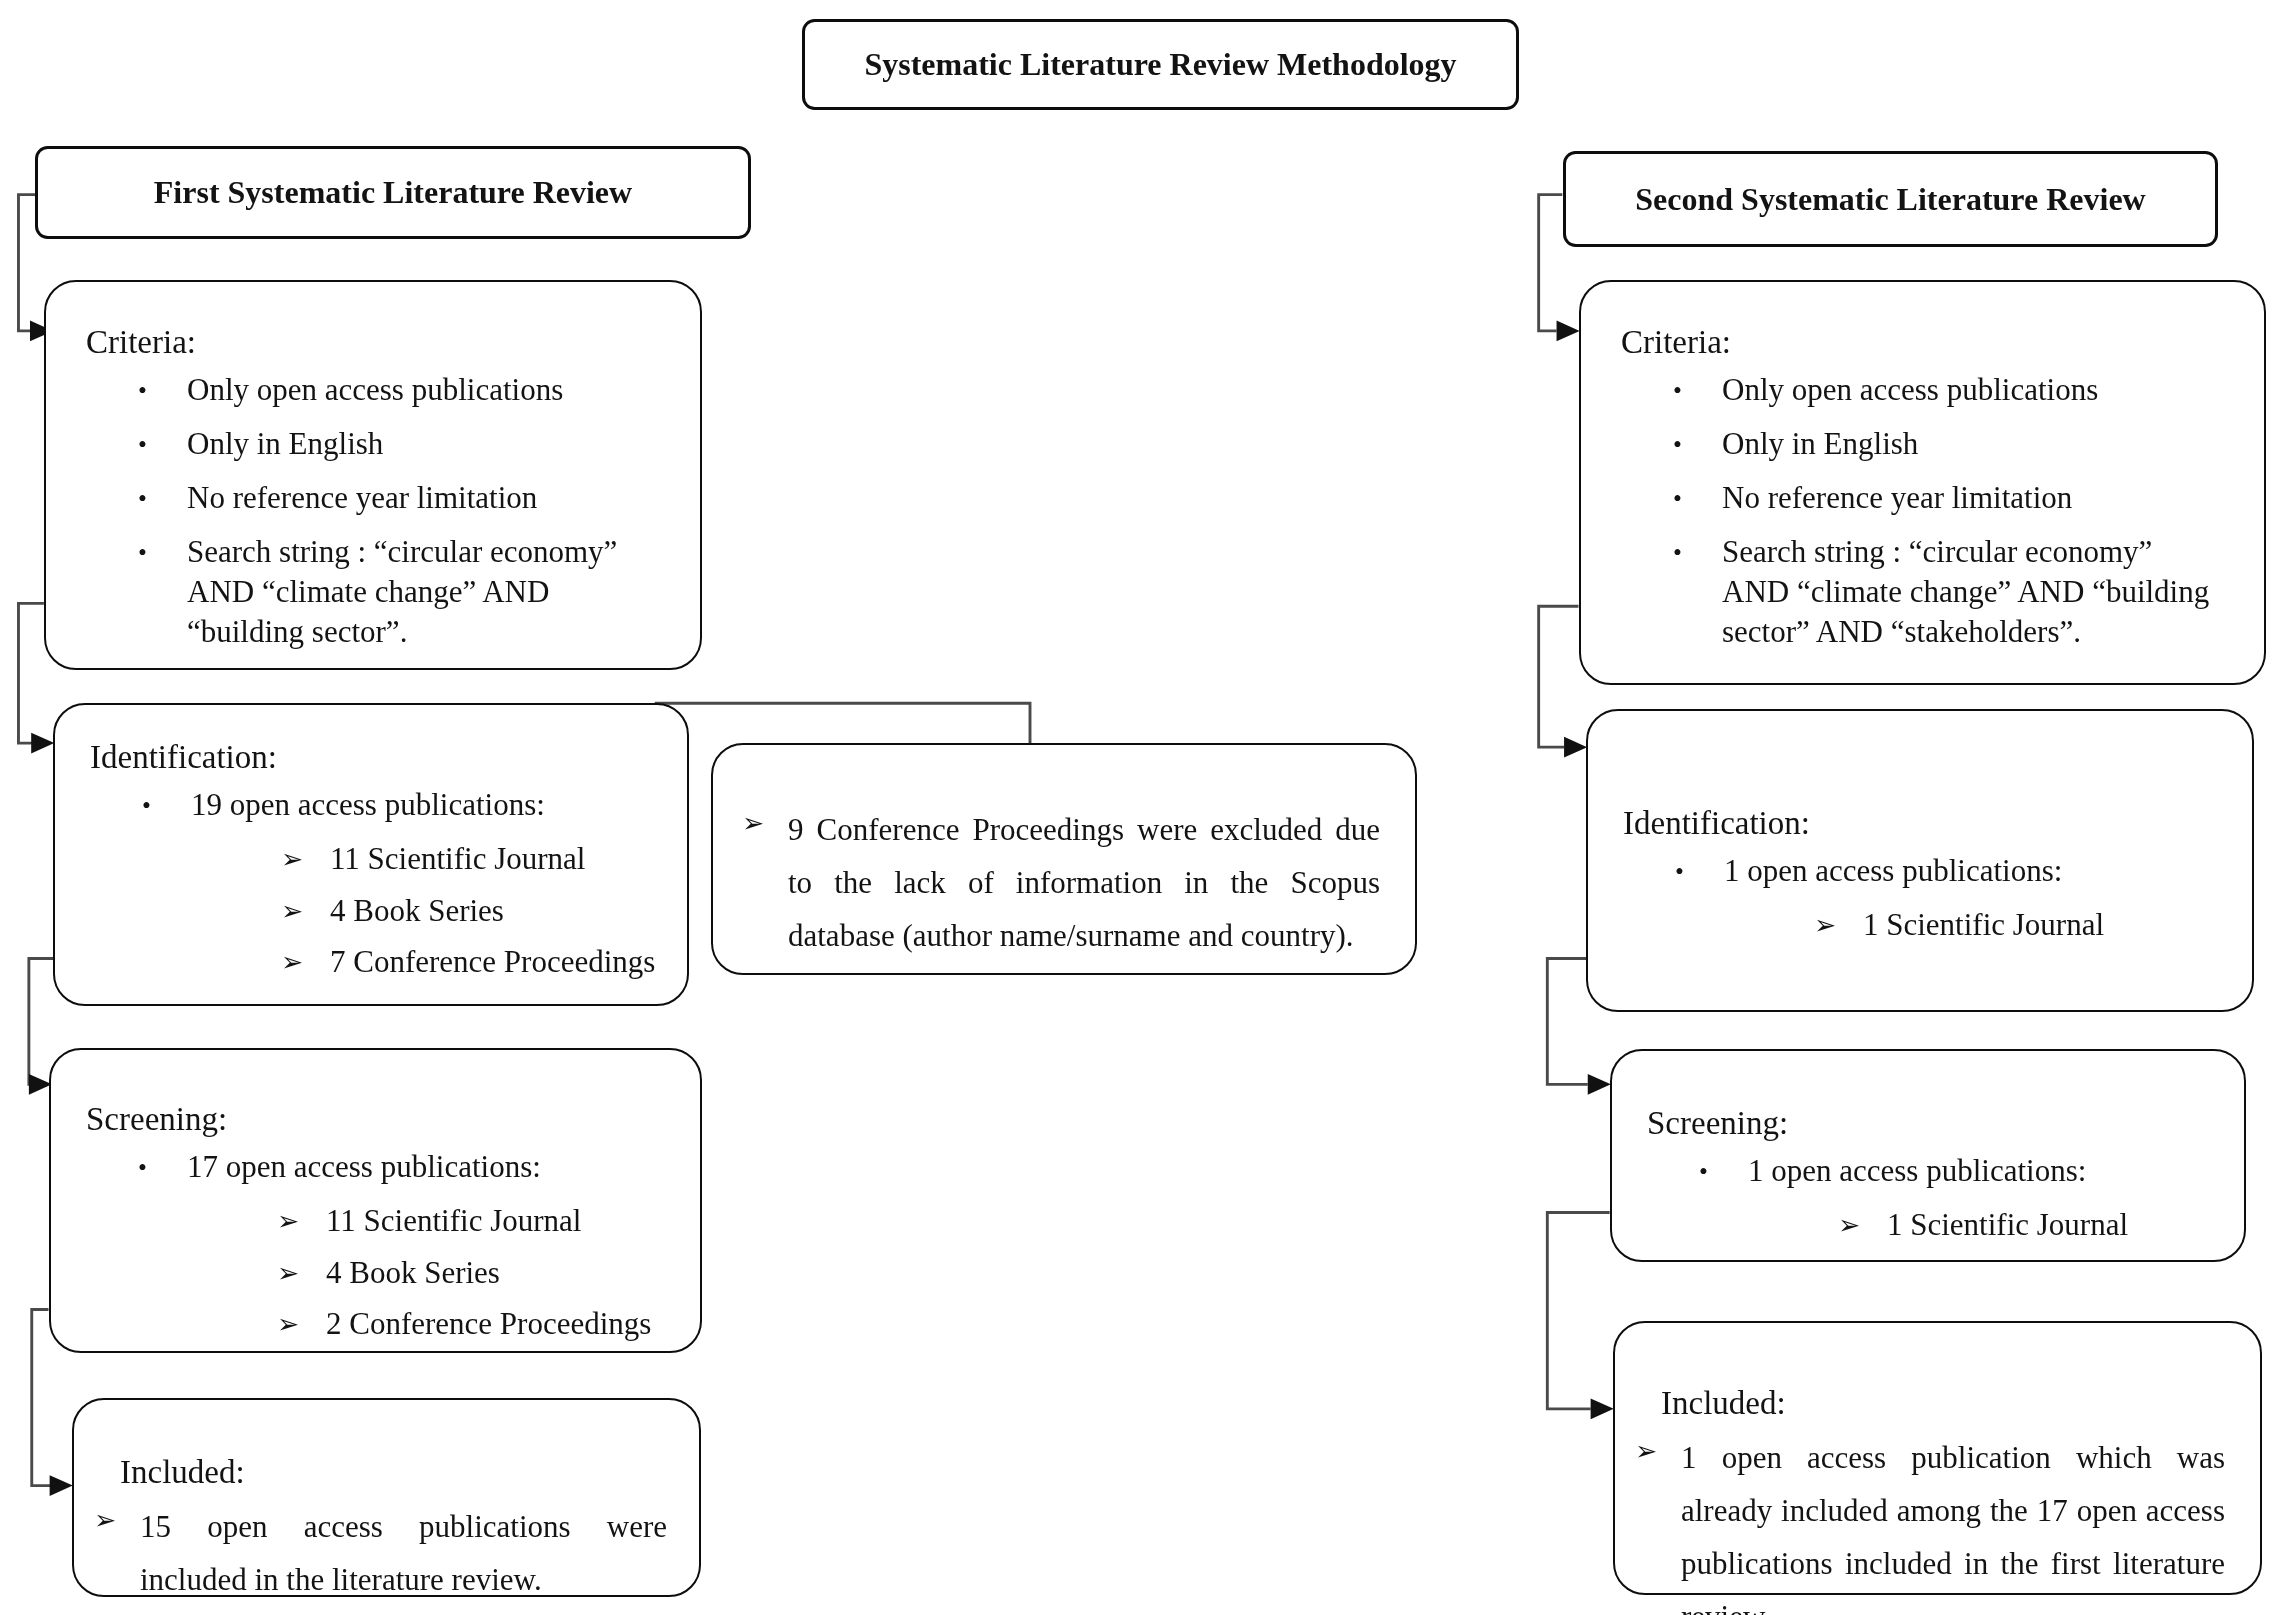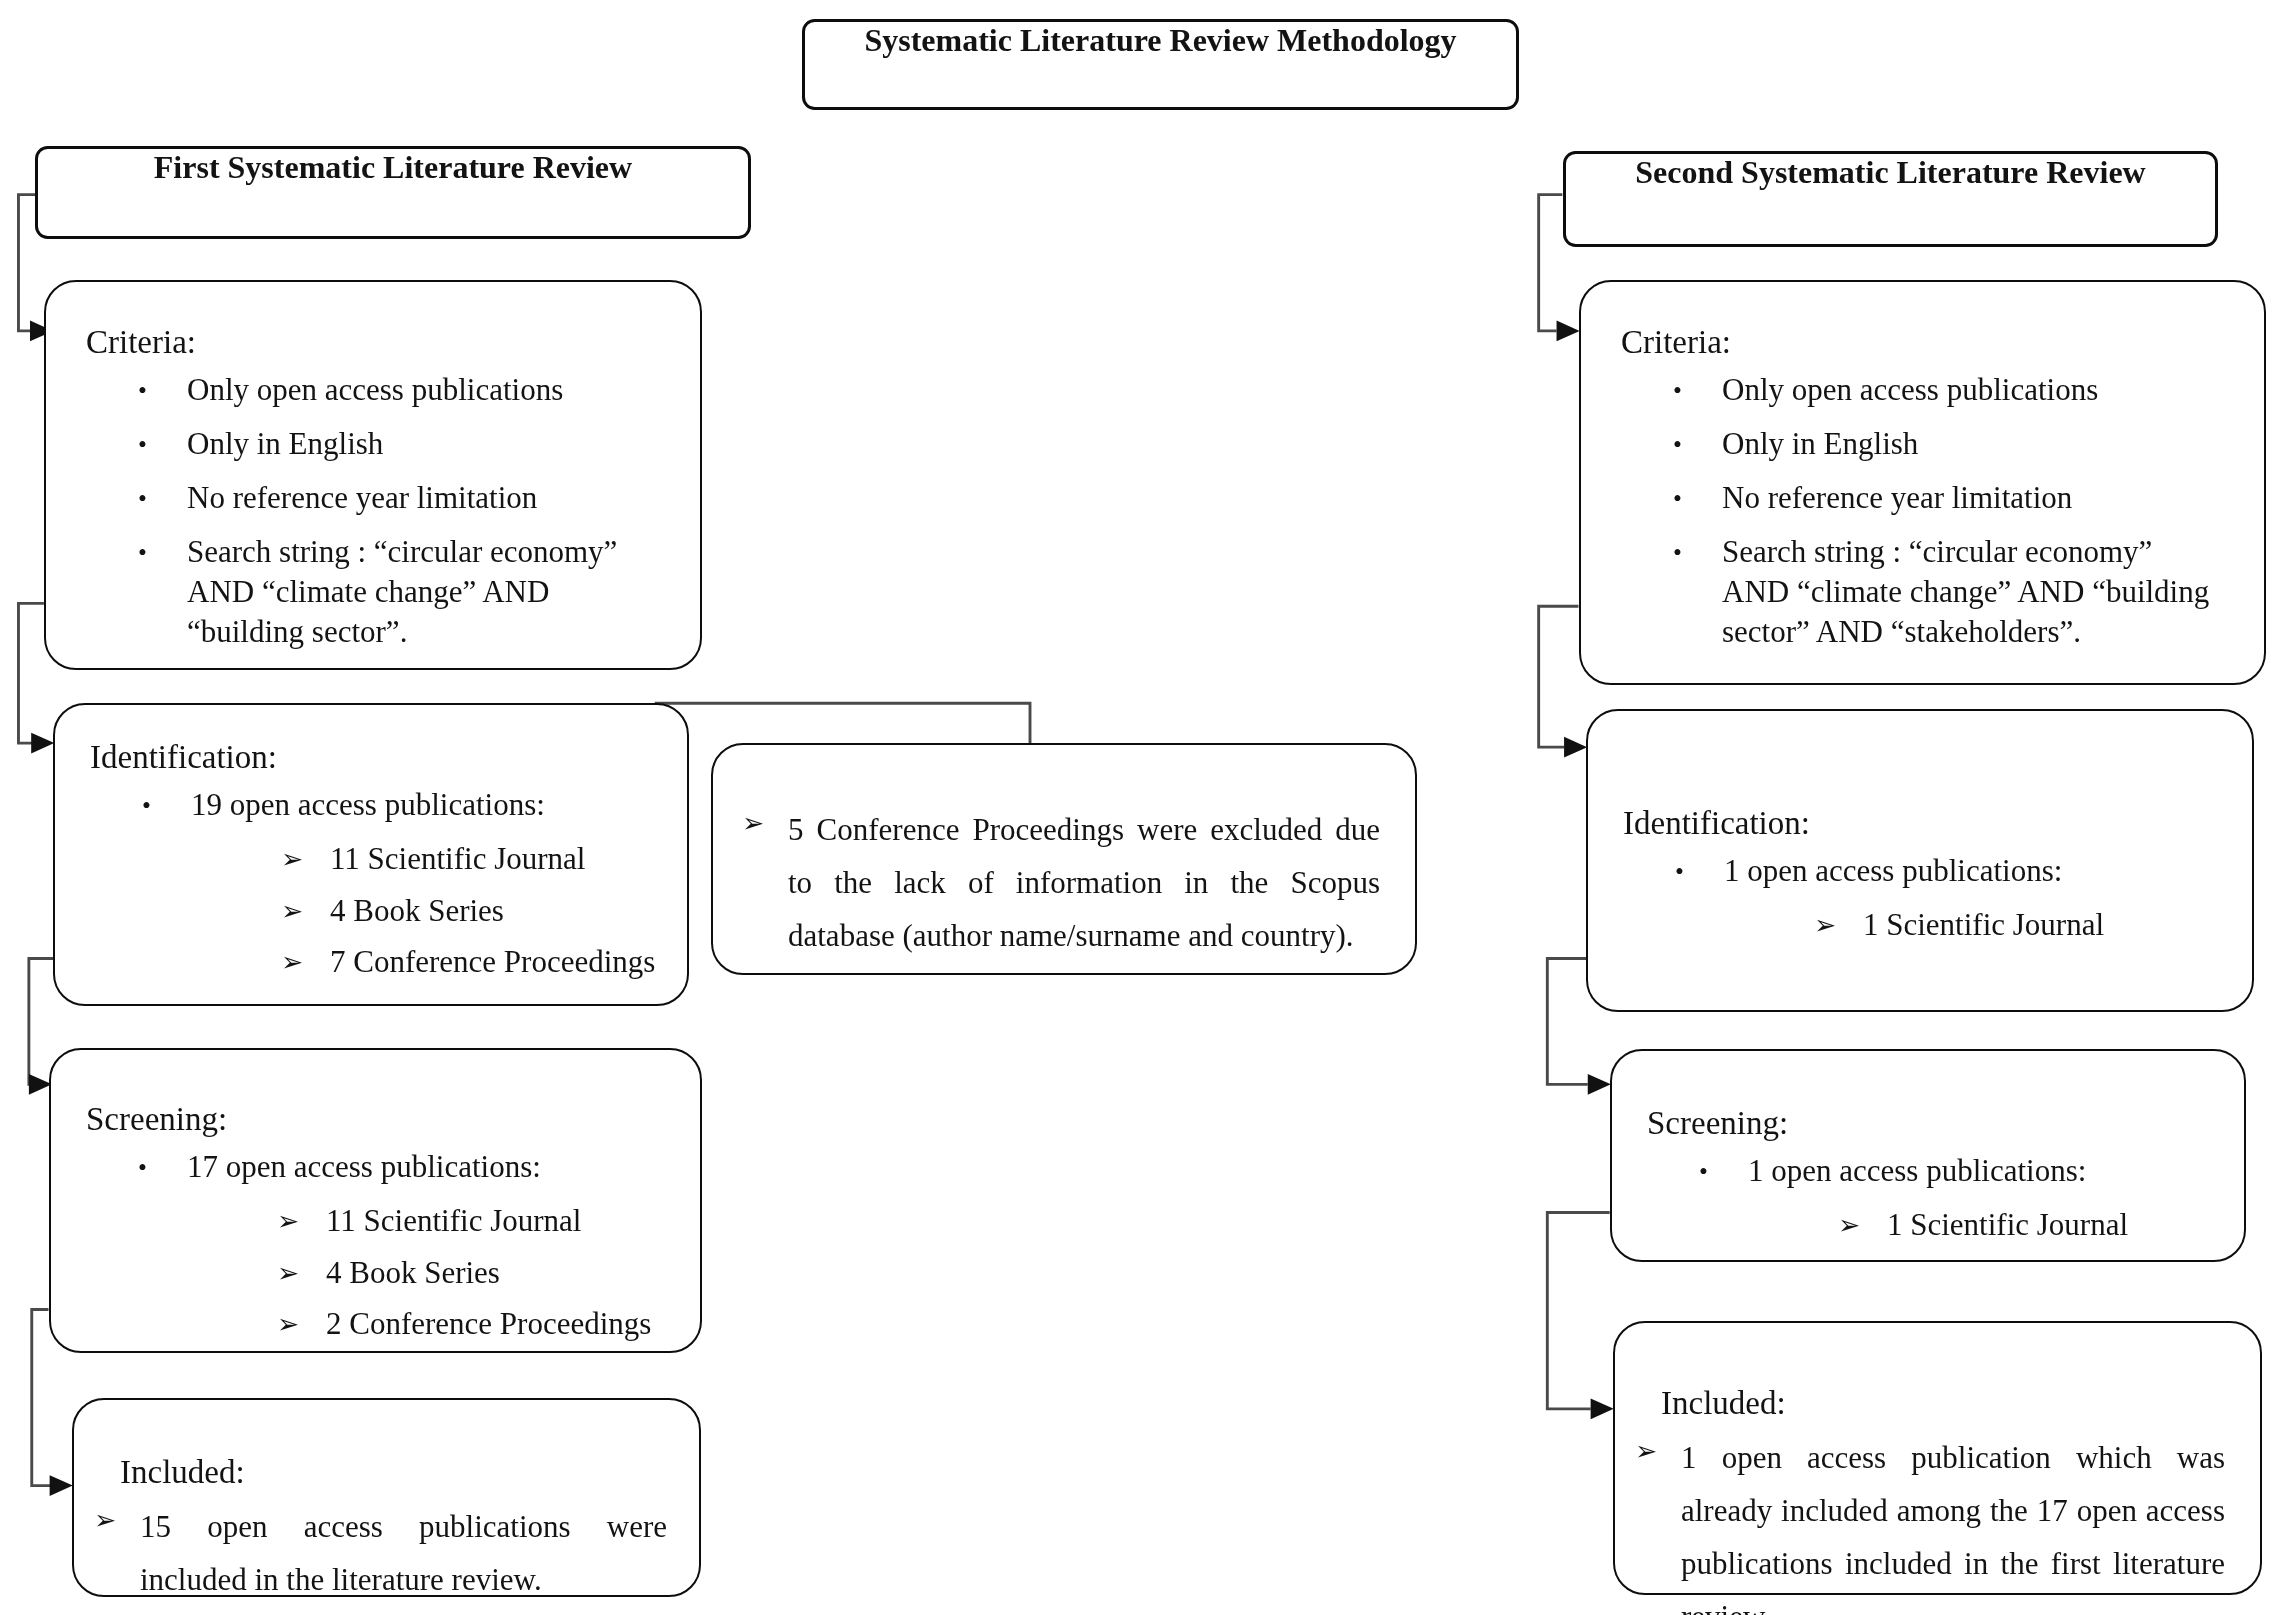--- a/index.html
+++ b/index.html
@@ -13,21 +13,21 @@
   }
   .box{
     position:absolute;
     box-sizing:border-box;
     background:#ffffff;
     border:2.9px solid #0d0d0d;
     border-radius:32px;
   }
   .titlebox{
     border-radius:12.7px;
-    display:flex;align-items:flex-start;justify-content:center;
+    display:flex;align-items:center;justify-content:center;
     font-weight:bold;font-size:32px;
     border-width:3.5px;
   }
   .bh{font-weight:normal;font-size:33px;line-height:40px;margin:0 0 8px 0;}
   .li{display:flex;font-size:31px;line-height:40px;margin:0 0 14px 0;}
   .li .mk{flex:none;}
   .li .txt{flex:1 1 auto;}
   .l1{margin-left:52px;}
   .l1 .mk{width:49px;font-size:25.4px;}
   .l2{margin-left:191px;margin-bottom:11.5px;}
@@ -156,21 +156,21 @@
     <div class="bh inc-h">Included:</div>
     <div class="li l0 justify">
       <span class="mk">➢</span>
       <span class="txt">15 open access publications were included in the literature review.</span>
     </div>
   </div>
 
   <div class="box" style="left:711px;top:743px;width:706px;height:232px;padding:58px 35px 0 29px;">
     <div class="li l0 justify">
       <span class="mk">➢</span>
-      <span class="txt">5 Conference Proceedings were excluded due to the lack of information in the Scopus database (author name/surname and country).</span>
+      <span class="txt">9 Conference Proceedings were excluded due to the lack of information in the Scopus database (author name/surname and country).</span>
     </div>
   </div>
 
   <div class="box titlebox" style="left:1563px;top:151px;width:655px;height:96px;">
     <span>Second Systematic Literature Review</span>
   </div>
 
   <div class="box" style="left:1579px;top:280px;width:687px;height:405px;padding:40px 40px 0 40px;">
     <div class="bh">Criteria:</div>
     <div class="li l1">

